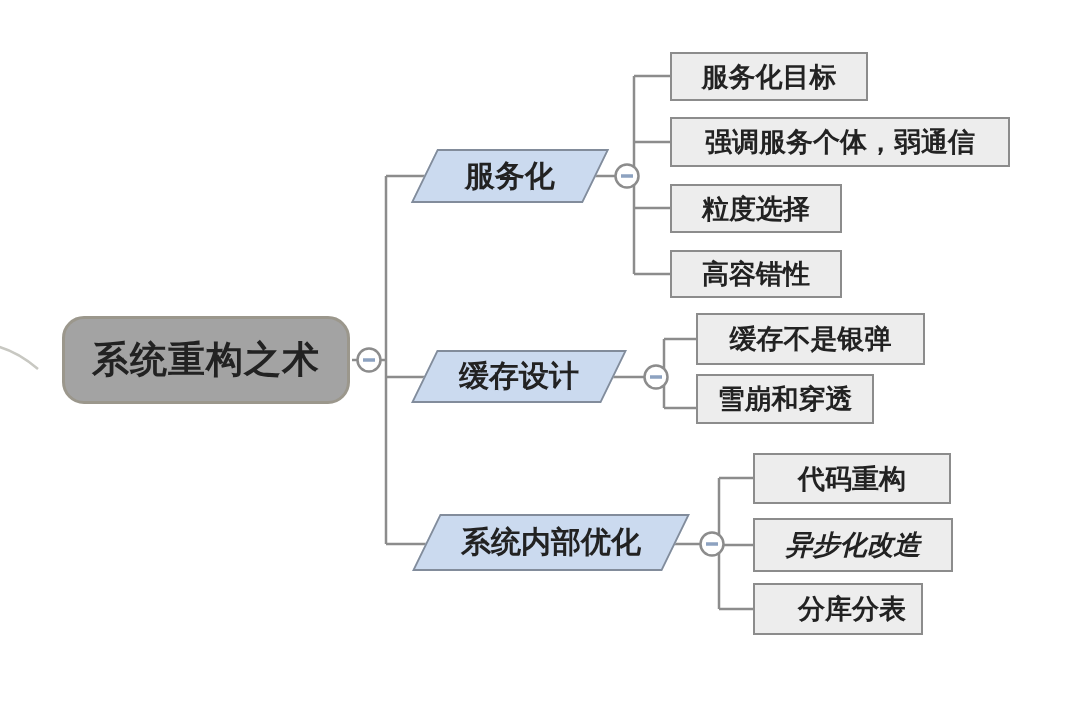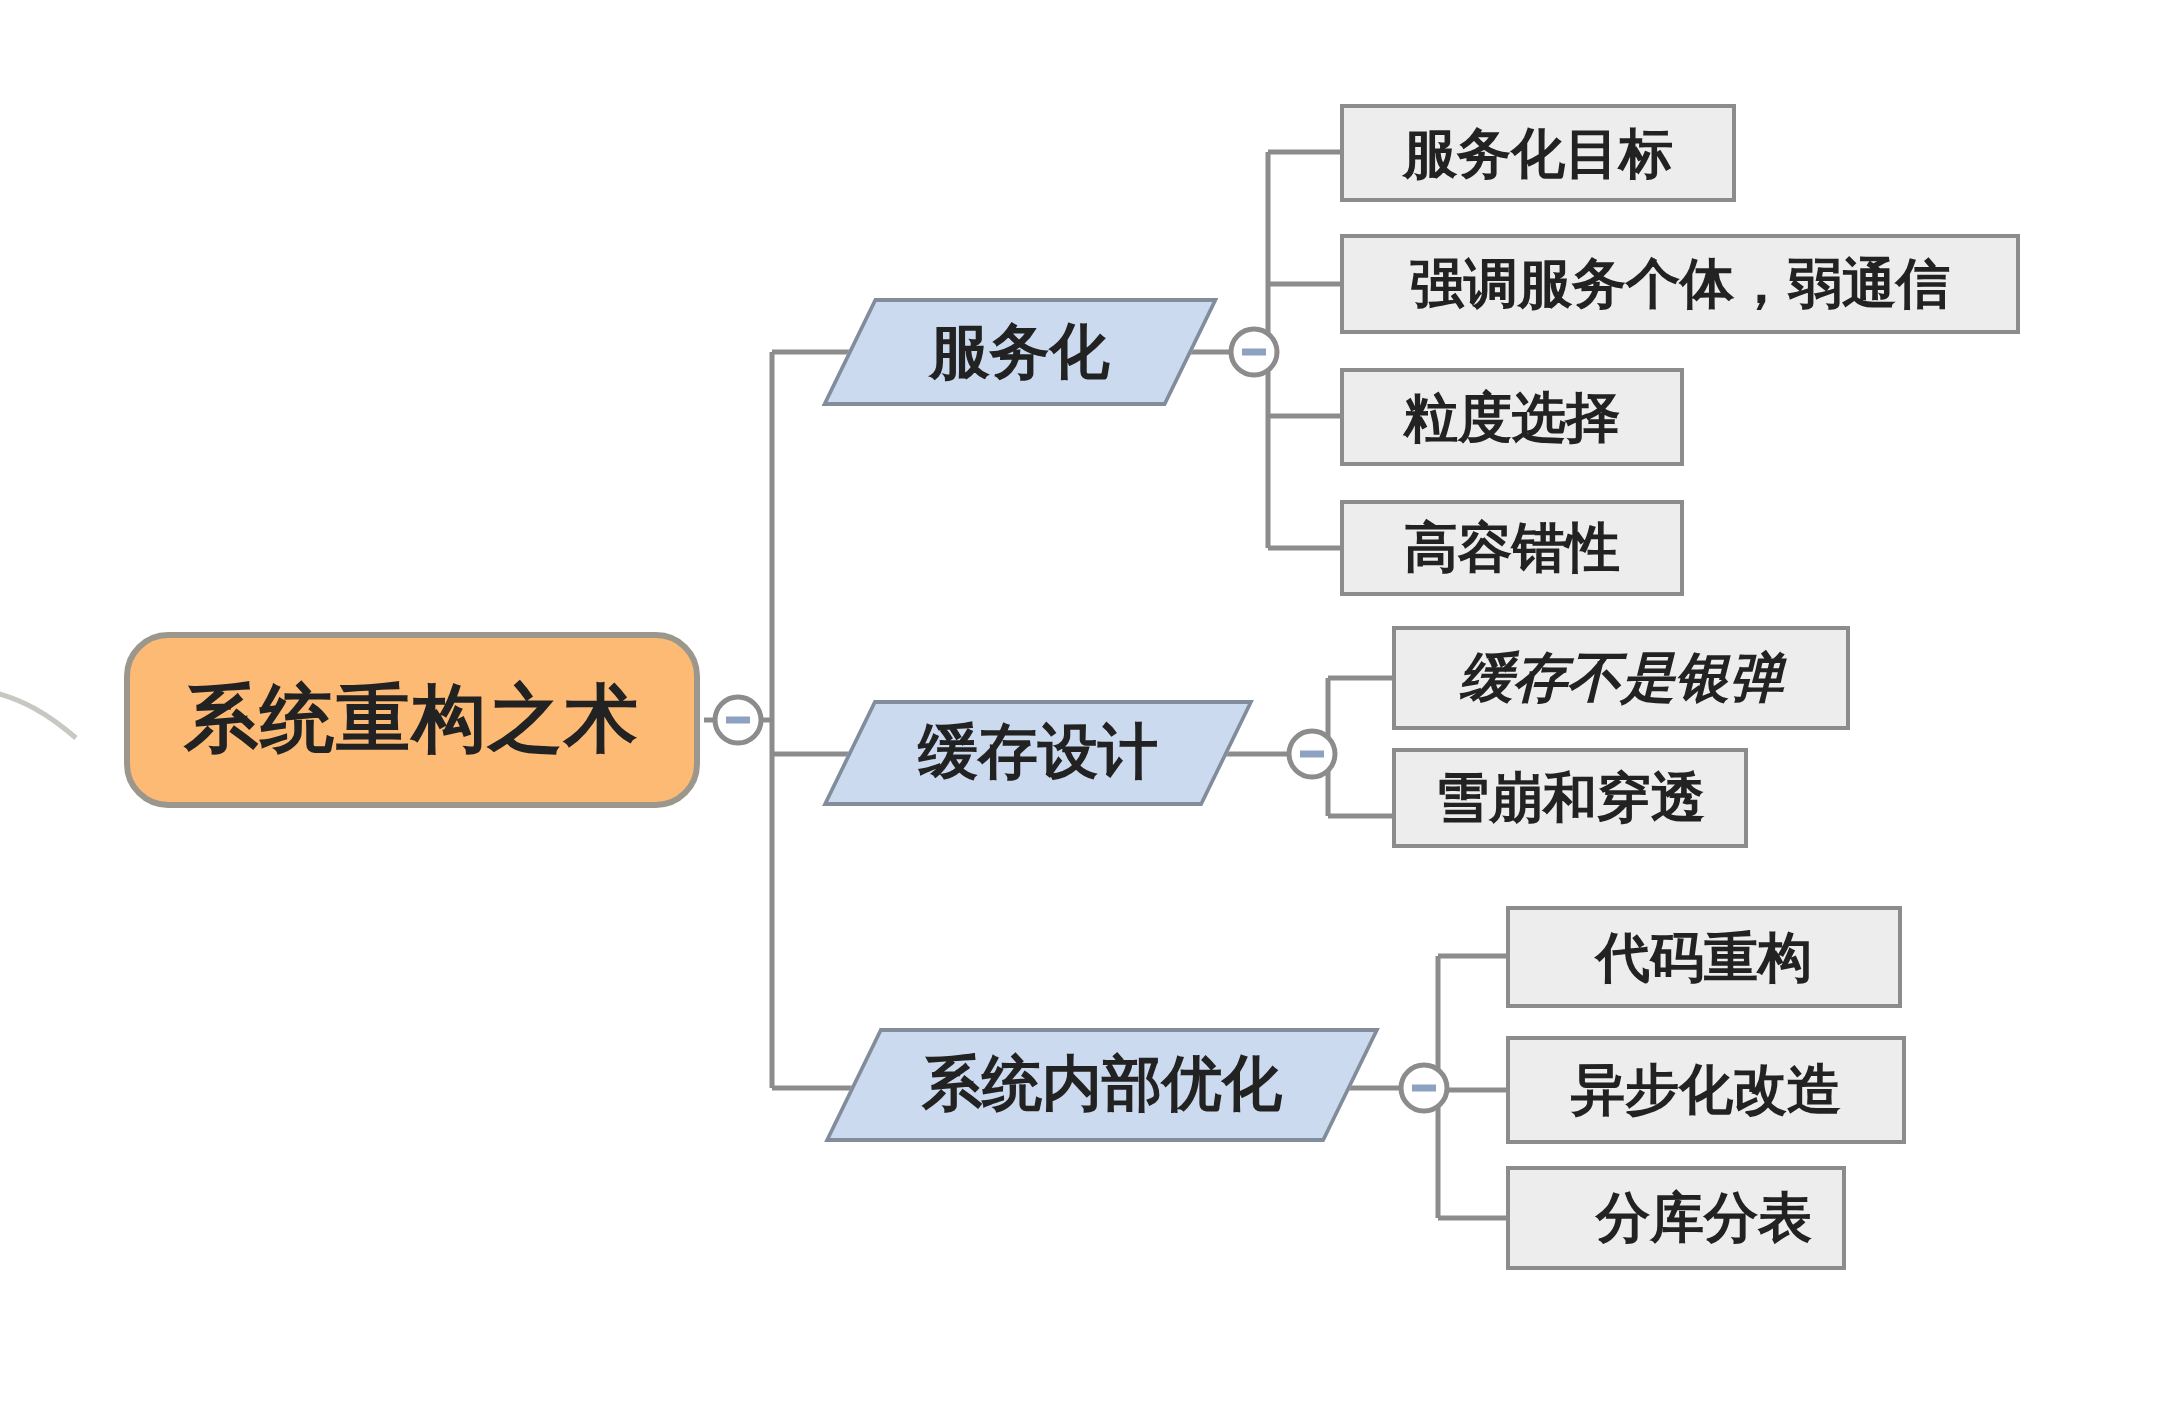--- a/index.html
+++ b/index.html
@@ -13,21 +13,21 @@
   .connector-layer{position:absolute;left:0;top:0;width:1080px;height:703px;}
   .node{
     position:absolute;
     display:flex;align-items:center;justify-content:center;
     box-sizing:border-box;
     color:#222222;
     font-weight:bold;
     white-space:nowrap;
   }
   .root-node{
-    background:#fdba74;
+    background:#a3a3a3;
     border:3px solid #9b978c;
     border-radius:22px;
     font-size:37px;
     letter-spacing:1px;
   }
   .branch-node{
     background:#cbdaef;
     border:2.5px solid #828c9b;
     transform:skewX(-26deg);
     font-size:30px;
@@ -40,24 +40,24 @@
   }
   
   #root      {left:62px;  top:316px; width:288px; height:88px;}
   #branch0   {left:424px; top:149px; width:172px; height:54px;}
   #branch1   {left:424px; top:350px; width:190px; height:53px;}
   #branch2   {left:426px; top:514px; width:250px; height:57px;}
   #b0c0{left:670px; top:52px;  width:198px; height:49px;}
   #b0c1{left:670px; top:117px; width:340px; height:50px;}
   #b0c2{left:670px; top:184px; width:172px; height:49px;font-family:Liberation Mono, monospace;}
   #b0c3{left:670px; top:250px; width:172px; height:48px;}
-  #b1c0{left:696px; top:313px; width:229px; height:52px;font-style:italic;}
+  #b1c0{left:696px; top:313px; width:229px; height:52px;}
   #b1c1{left:696px; top:374px; width:178px; height:50px;justify-content:center;}
   #b2c0{left:753px; top:453px; width:198px; height:51px;}
-  #b2c1{left:753px; top:518px; width:200px; height:54px;}
+  #b2c1{left:753px; top:518px; width:200px; height:54px;font-style:italic;}
   #b2c2{left:753px; top:583px; width:170px; height:52px;padding-left:28px;}
 </style>
 </head>
 <body>
 
 <div class="canvas">
 
   <svg class="connector-layer" width="1080" height="703" viewBox="0 0 1080 703">
 
     <path d="M -4 346 C 12 350 24 357 38 369" fill="none" stroke="#c8c8c2" stroke-width="2.5"></path>

